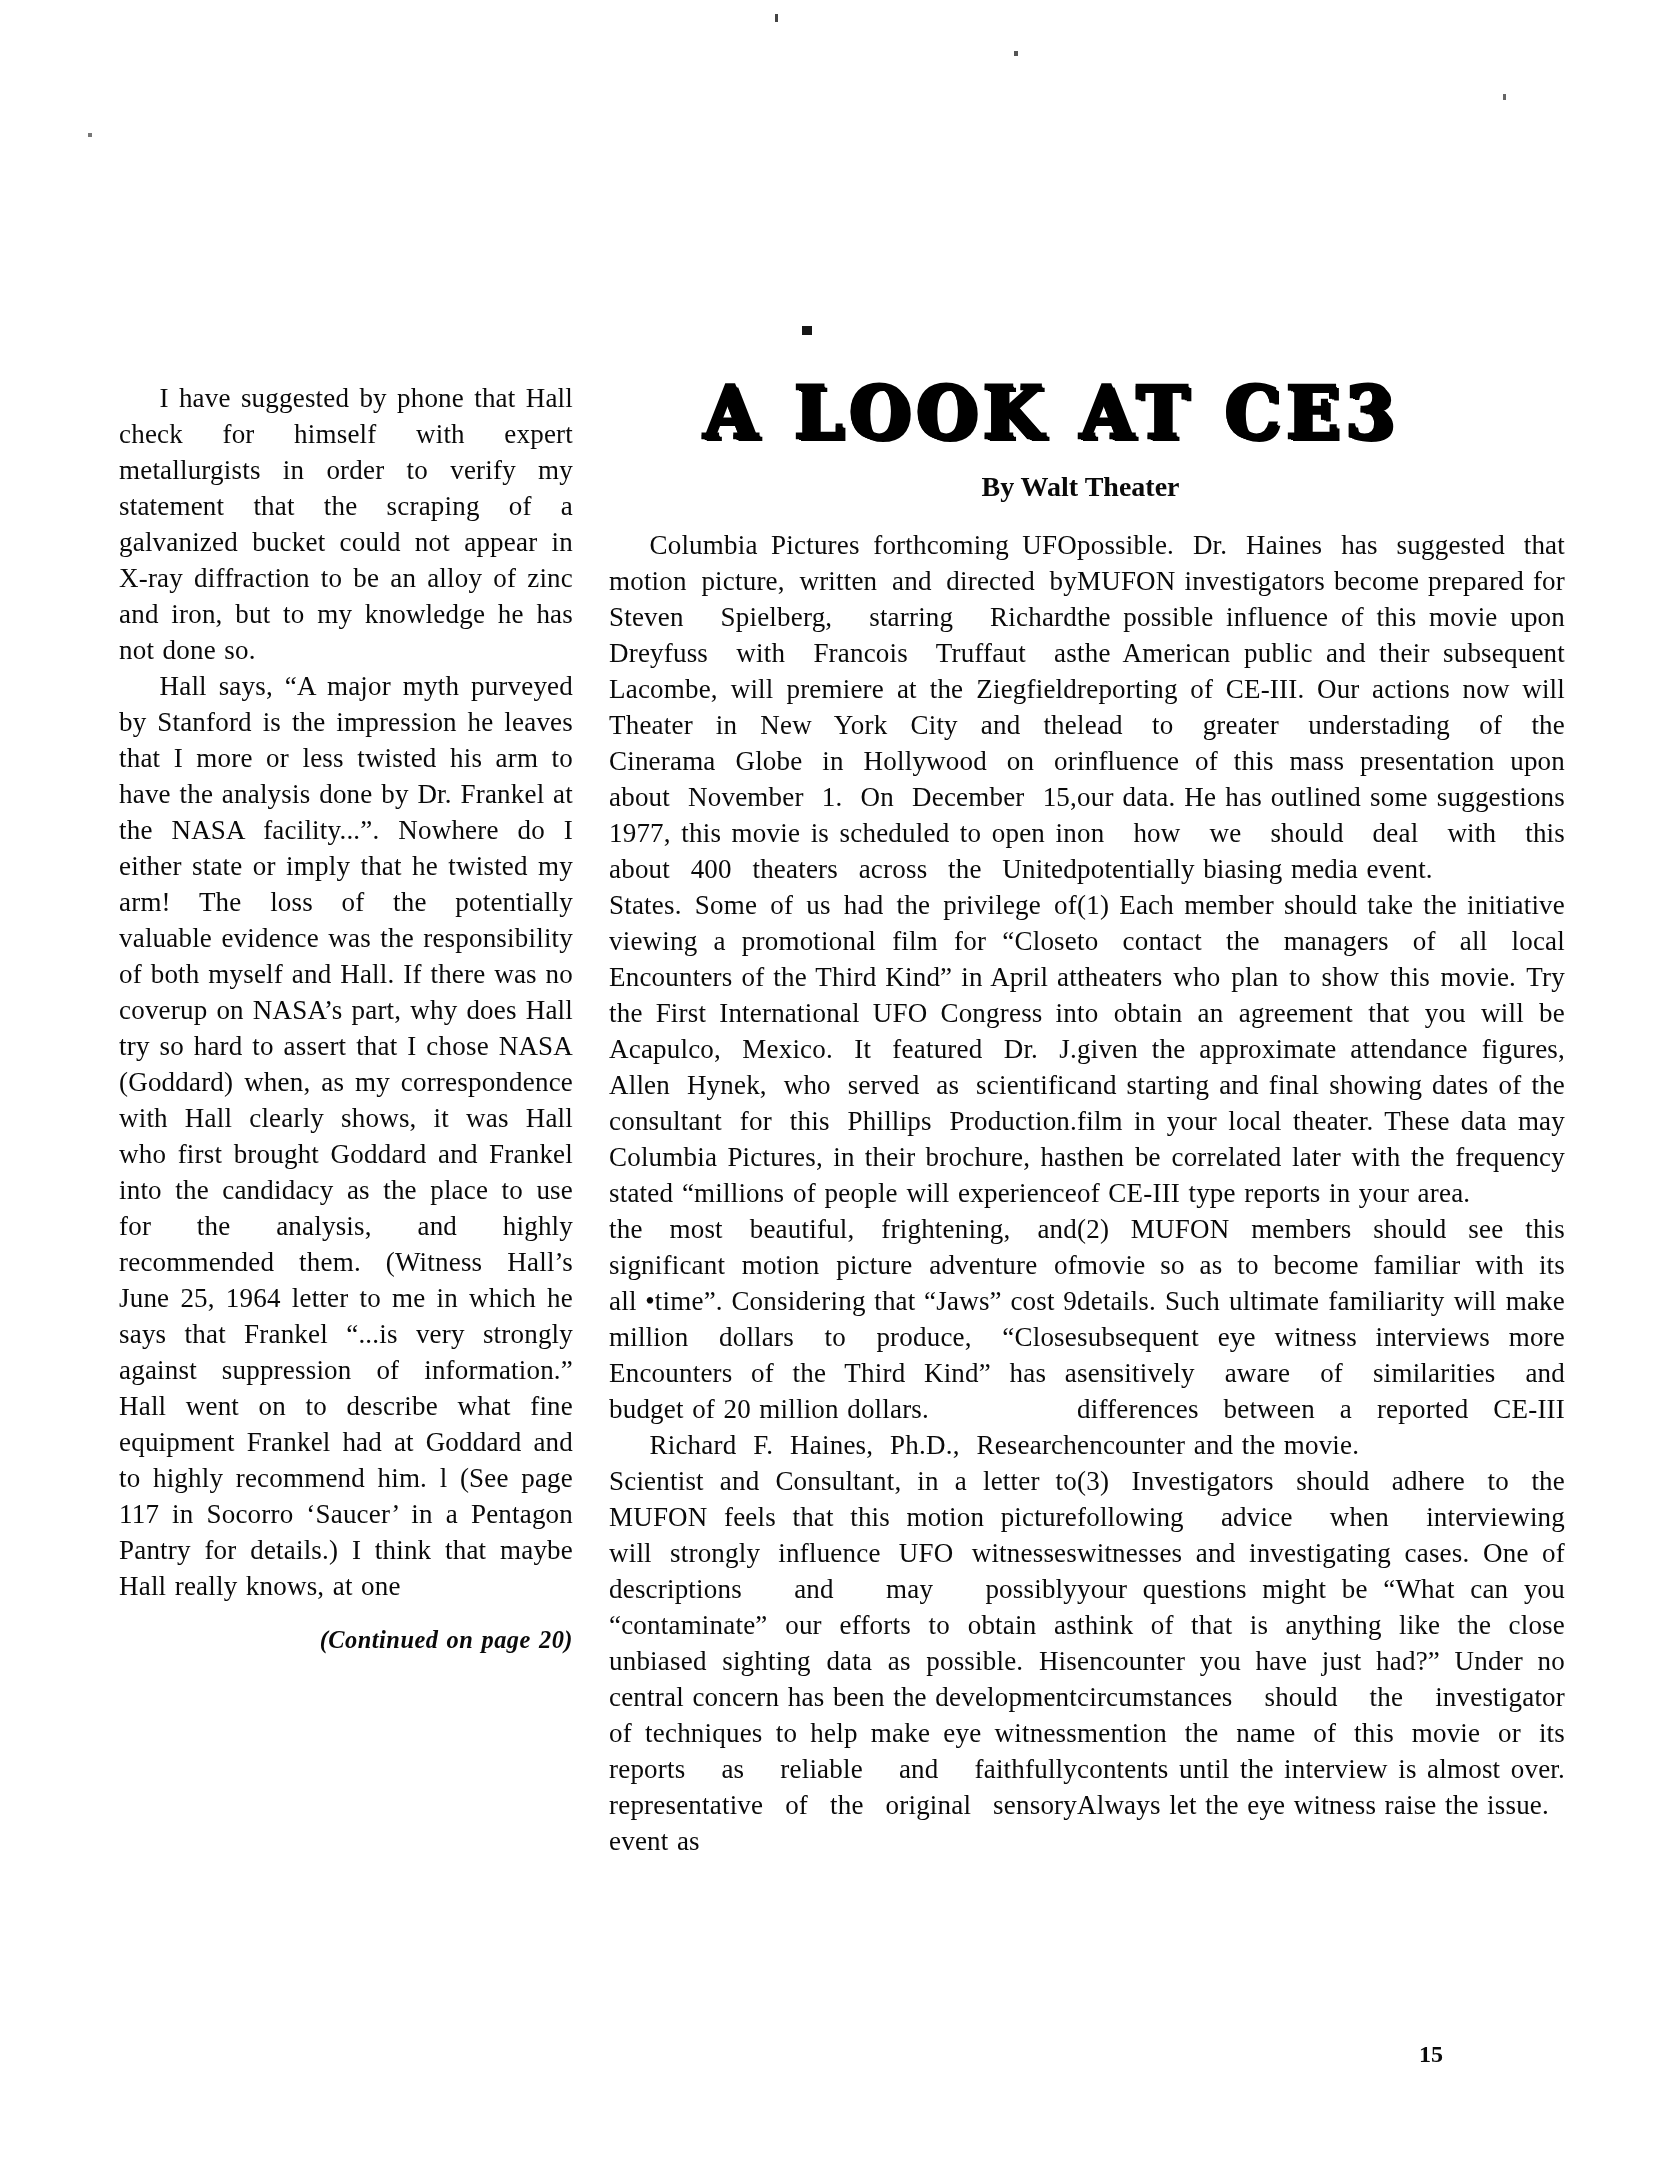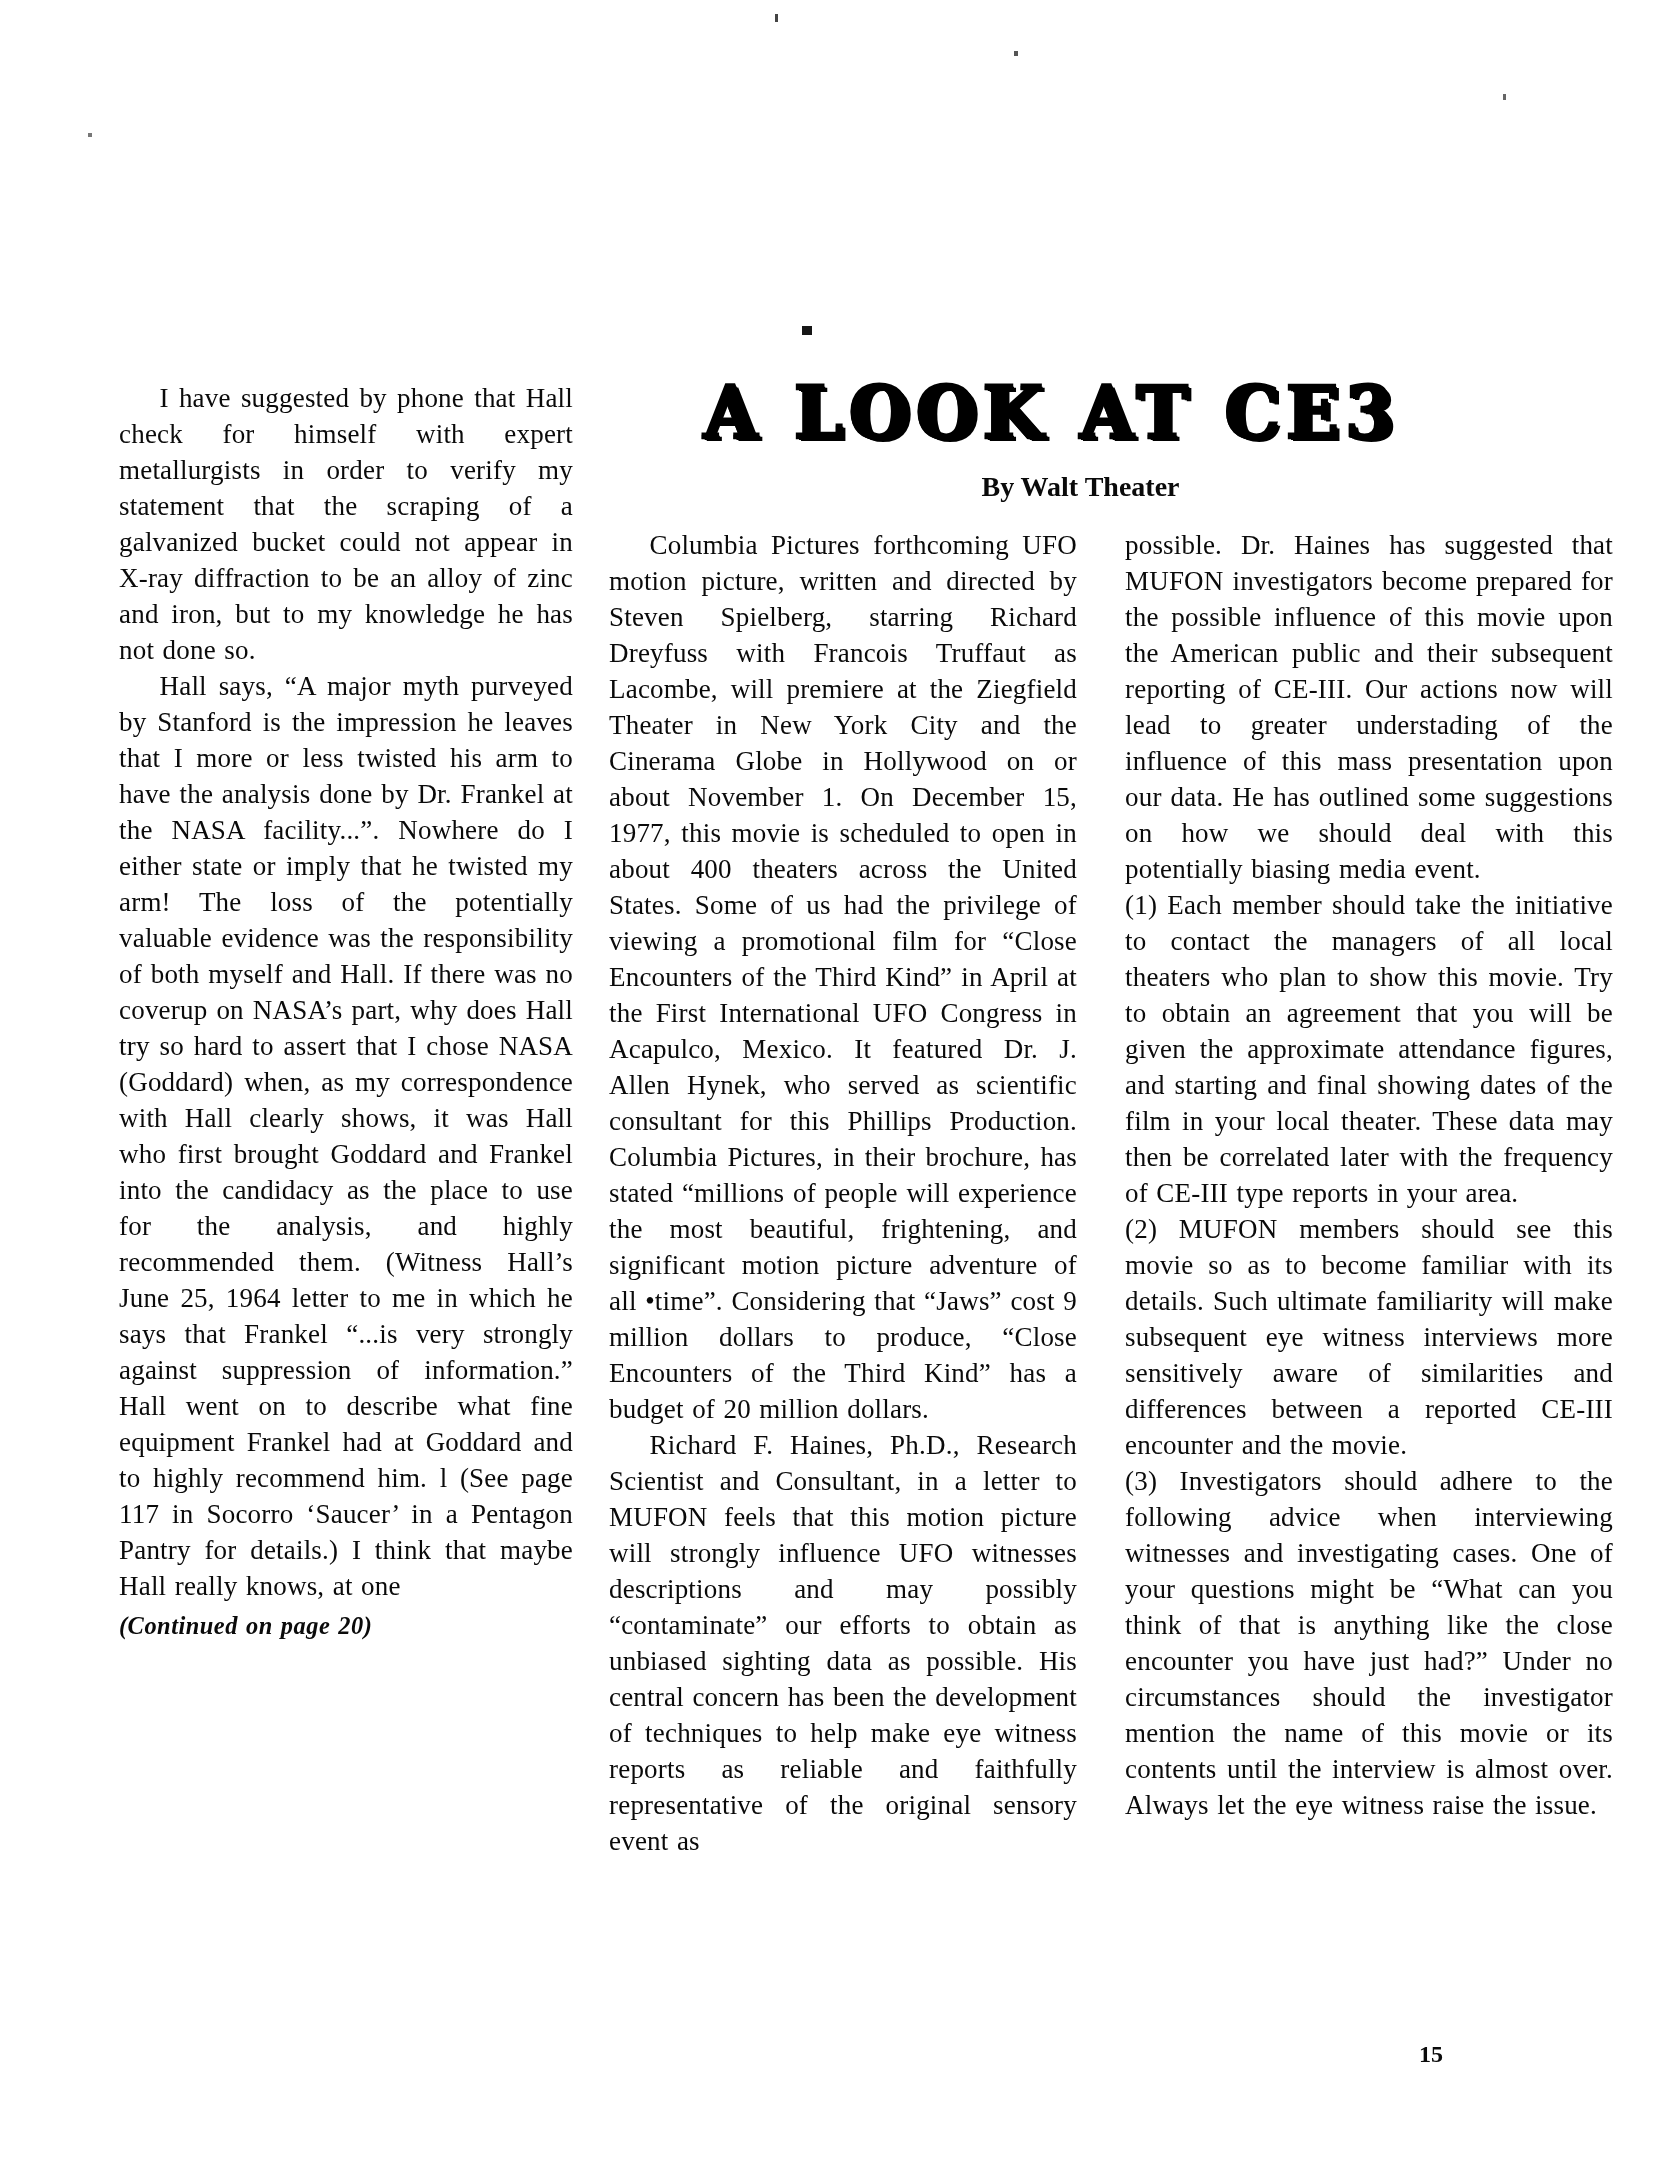--- a/index.html
+++ b/index.html
@@ -16,21 +16,21 @@
     text-align:justify;
     font-size:27px;
     line-height:36px;
     letter-spacing:0.2px;
     word-spacing:1.5px;
   }
   .col p{margin:0;}
   .col p.indent{text-indent:1.5em;}
   .col-left{left:119px;top:380px;width:454px;}
   .col-mid{left:597px;top:527px;width:468px;margin-left:12px;}
-  .col-right{left:1077px;top:527px;width:488px;margin-left:48px;}
+  .col-right{left:1077px;top:527px;width:488px;}
   .masthead{
     position:absolute;
     left:620px;top:369px;width:863px;
     text-align:center;
     font-family:"DejaVu Serif", serif;
     font-weight:bold;
     font-size:70px;
     letter-spacing:5.9px;
     white-space:nowrap;
     color:#000;
@@ -40,22 +40,22 @@
     transform-origin:top left;
   }
   .byline{
     position:absolute;
     left:597px;top:471px;width:967px;
     text-align:center;
     font-weight:bold;
     font-size:28px;
   }
   .continued{
-    margin-top:4px;
-    text-align:left;
+    margin-top:18px;
+    text-align:right;
     font-style:italic;
     font-weight:bold;
     font-size:24.4px;
     letter-spacing:0.5px;
   }
   .pageno{
     position:absolute;
     left:1419px;top:2041px;
     font-weight:bold;
     font-size:24px;

